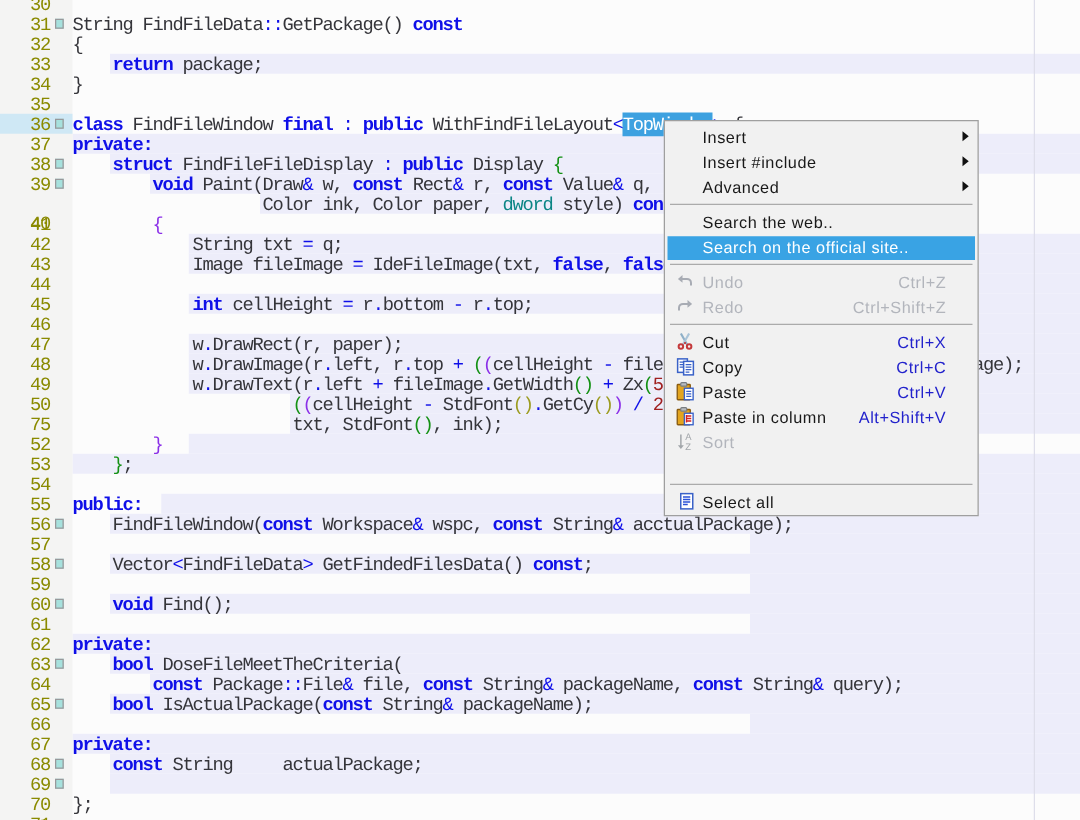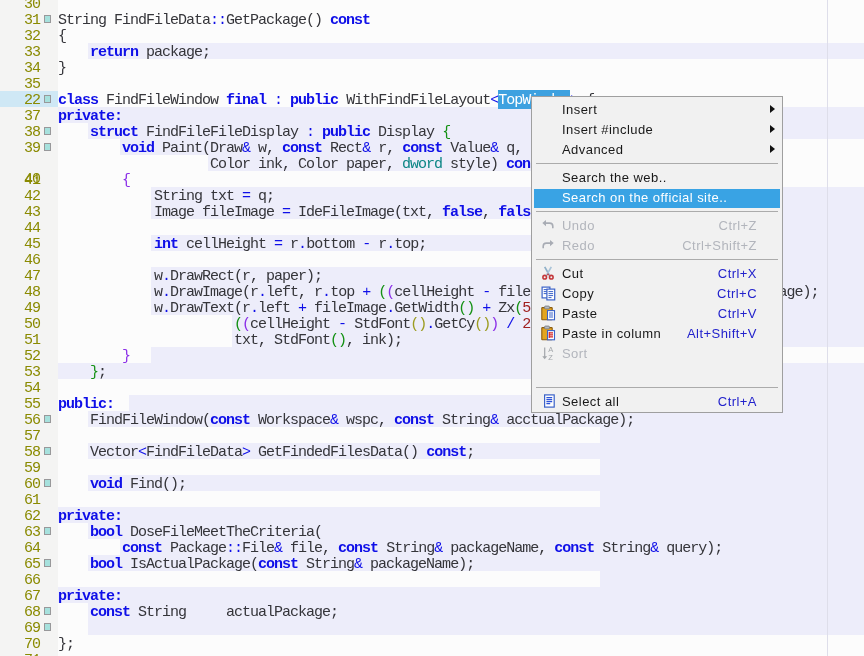--- a/index.html
+++ b/index.html
@@ -69,36 +69,36 @@
 <div class="bg" style="left:88px;top:603px;width:776px;height:16px"></div>
 <div class="bg" style="left:88px;top:619px;width:776px;height:16px"></div>
 <div class="gutter"></div>
 <div class="curline" style="top:91px"></div>
 <div class="lnum" style="top:-3.25px">30</div>
 <div class="lnum" style="top:12.75px">31</div>
 <div class="lnum" style="top:28.75px">32</div>
 <div class="lnum" style="top:44.75px">33</div>
 <div class="lnum" style="top:60.75px">34</div>
 <div class="lnum" style="top:76.75px">35</div>
-<div class="lnum" style="top:92.75px">22</div>
+<div class="lnum" style="top:92.75px">36</div>
 <div class="lnum" style="top:108.75px">37</div>
 <div class="lnum" style="top:124.75px">38</div>
 <div class="lnum" style="top:140.75px">39</div>
 <div class="lnum" style="top:172px">40</div>
 <div class="lnum" style="top:172.75px">41</div>
 <div class="lnum" style="top:188.75px">42</div>
 <div class="lnum" style="top:204.75px">43</div>
 <div class="lnum" style="top:220.75px">44</div>
 <div class="lnum" style="top:236.75px">45</div>
 <div class="lnum" style="top:252.75px">46</div>
 <div class="lnum" style="top:268.75px">47</div>
 <div class="lnum" style="top:284.75px">48</div>
 <div class="lnum" style="top:300.75px">49</div>
 <div class="lnum" style="top:316.75px">50</div>
-<div class="lnum" style="top:332.75px">51</div>
+<div class="lnum" style="top:332.75px">75</div>
 <div class="lnum" style="top:348.75px">52</div>
 <div class="lnum" style="top:364.75px">53</div>
 <div class="lnum" style="top:380.75px">54</div>
 <div class="lnum" style="top:396.75px">55</div>
 <div class="lnum" style="top:412.75px">56</div>
 <div class="lnum" style="top:428.75px">57</div>
 <div class="lnum" style="top:444.75px">58</div>
 <div class="lnum" style="top:460.75px">59</div>
 <div class="lnum" style="top:476.75px">60</div>
 <div class="lnum" style="top:492.75px">61</div>
@@ -245,15 +245,14 @@
           </svg></span>
         <span class="lbl">Sort</span>
       </div>
 <div class="sep" style="top:290px"></div>
 <div class="mi" style="top:294px">
         <span class="ic"><svg width="16" height="16" viewBox="0 0 16 16">
             <rect x="4.6" y="1.9" width="9.6" height="12.2" fill="#fff" stroke="#3a62c8" stroke-width="1.2"></rect>
             <path d="M6.4 4.6 h5.8 M6.4 6.6 h5.8 M6.4 8.6 h5.8 M6.4 10.6 h3.8" stroke="#2a52d8" stroke-width="1.1"></path>
           </svg></span>
         <span class="lbl">Select all</span>
-        <span class="sc">Ctrl+A</span>
       </div>
 </div>
 </div>
 </body></html>

